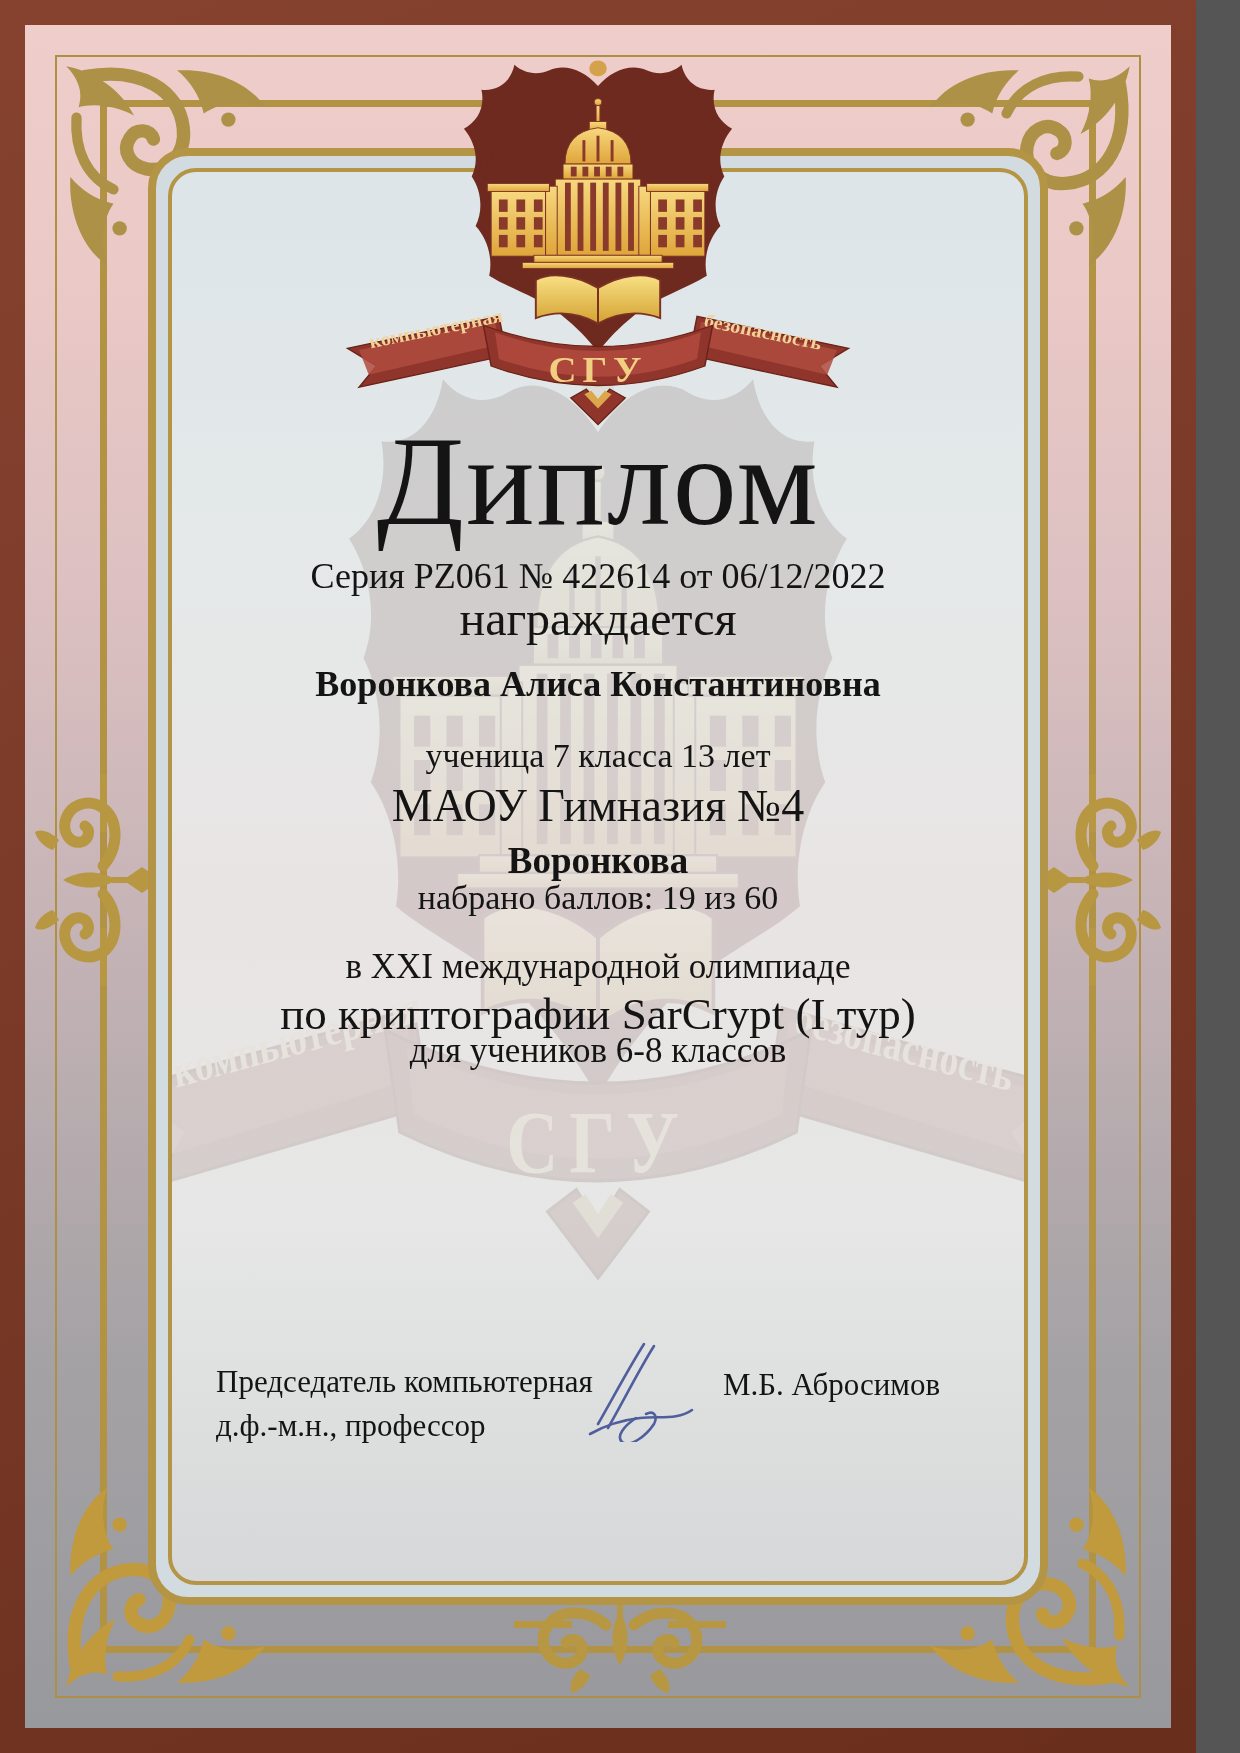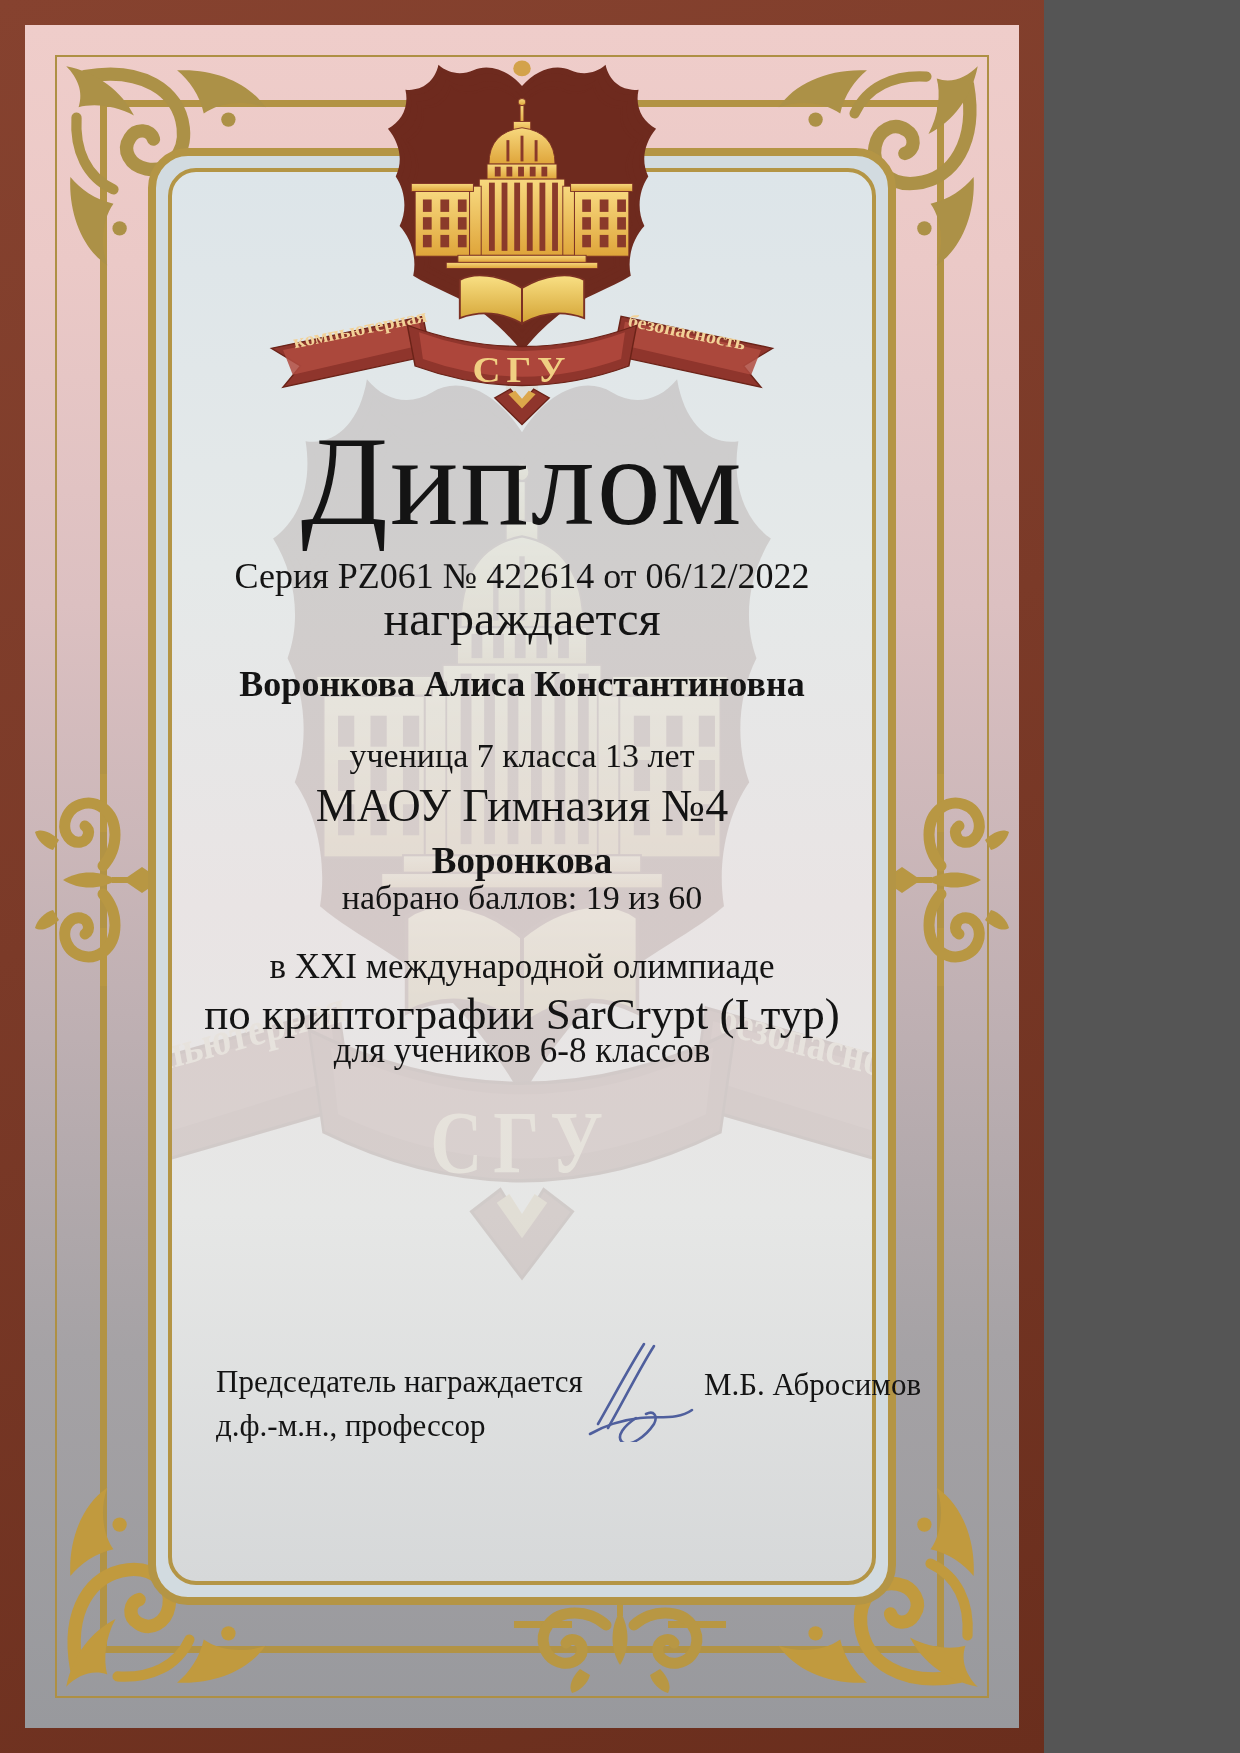--- a/index.html
+++ b/index.html
@@ -1,17 +1,17 @@
 <!DOCTYPE html>
 <html><head>
 <meta charset="utf-8">
 <style>
   html,body{margin:0;padding:0;background:#555;}
   .page{
-    position:relative;width:1044px;height:1753px;overflow:hidden;
+    position:relative;width:1196px;height:1753px;overflow:hidden;
     background:linear-gradient(160deg,#86422f 0%,#7b3a28 45%,#6a2e1d 100%);
     font-family:"Liberation Serif","DejaVu Serif",serif;color:#141414;
   }
   .band{position:absolute;inset:25px;
     background:linear-gradient(180deg,#efcdca 0%,#ebc9c7 14%,#dcc0c1 34%,#bfb0b3 58%,#a5a2a5 78%,#98999d 100%);}
   .rule-thin{position:absolute;inset:55px;border:2px solid #ae9044;}
   .rule-bar{position:absolute;inset:100px;border:7px solid #b29344;}
   .panel{position:absolute;inset:148px;border:8px solid #b49545;border-radius:40px;background:#d2dbe0;}
   .panel-inner{position:absolute;inset:12px;border:4px solid #b49545;border-radius:28px;overflow:hidden;
     background:linear-gradient(180deg,#dde5e9 0%,#e5e9e9 28%,#e9e4e4 52%,#e6e7e6 74%,#d6d8d9 100%);}
@@ -34,21 +34,21 @@
   .name{top:664px;font-size:36px;font-weight:bold;}
   .detail1{top:737px;font-size:34px;}
   .detail2{top:780px;font-size:46px;}
   .result{top:840px;font-size:37px;font-weight:bold;}
   .score{top:879px;font-size:34px;}
   .ev1{top:947px;font-size:35px;}
   .ev2{top:989px;font-size:45px;}
   .ev3{top:1031px;font-size:35px;}
   .sign-role{position:absolute;left:216px;top:1360px;font-size:31px;line-height:1.42;text-align:left;}
   .sig{position:absolute;left:578px;top:1338px;width:132px;height:104px;}
-  .signer{position:absolute;left:704px;top:1367px;font-size:31px;}
+  .signer{position:absolute;left:723px;top:1367px;font-size:31px;}
   svg{display:block;width:100%;height:100%;}
   .hiddefs{position:absolute;width:0;height:0;overflow:hidden;}
 </style>
 </head>
 <body>
 
 <svg class="hiddefs" aria-hidden="true">
   <defs>
     <linearGradient id="fieldG" x1="0" y1="0" x2="0" y2="1">
       <stop offset="0" stop-color="#7a2d21"></stop>
@@ -227,21 +227,21 @@
   <div class="t name">Воронкова Алиса Константиновна</div>
   <div class="t detail1">ученица 7 класса 13 лет</div>
   <div class="t detail2">МАОУ Гимназия №4</div>
   <div class="t result">Воронкова</div>
   <div class="t score">набрано баллов: 19 из 60</div>
   <div class="t ev1">в XXI международной олимпиаде</div>
   <div class="t ev2">по криптографии SarCrypt (I тур)</div>
   <div class="t ev3">для учеников 6-8 классов</div>
 
   <div class="sign-role">
-    <div>Председатель награждается</div>
+    <div>Председатель компьютерная</div>
     <div>д.ф.-м.н., профессор</div>
   </div>
 
   <svg class="sig" viewBox="0 0 132 104">
     <g fill="none" stroke="#4f5f9d" stroke-width="2.6" stroke-linecap="round">
       <path d="M20,86 C36,58 52,28 66,6"></path>
       <path d="M30,90 C46,62 62,30 76,8"></path>
       <path d="M12,96 C26,88 44,82 62,80 C82,78 100,82 114,72"></path>
       <path d="M58,80 C46,88 38,98 44,104 C52,110 68,98 76,86 C80,78 76,72 68,76"></path>
     </g>

